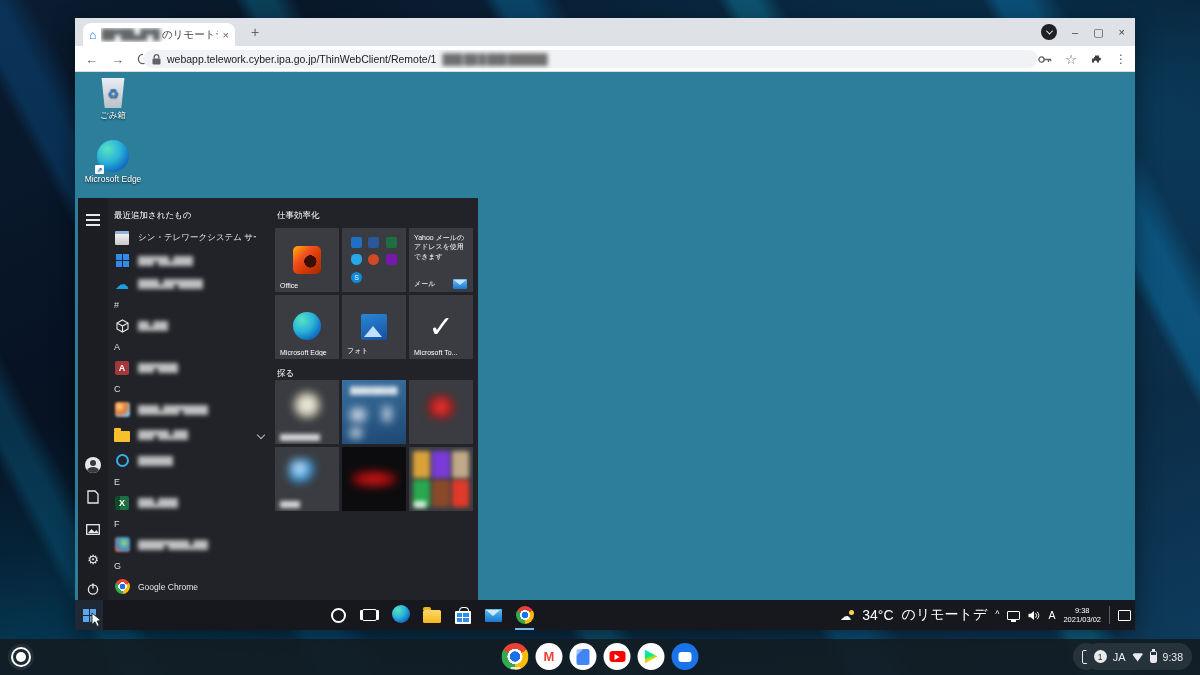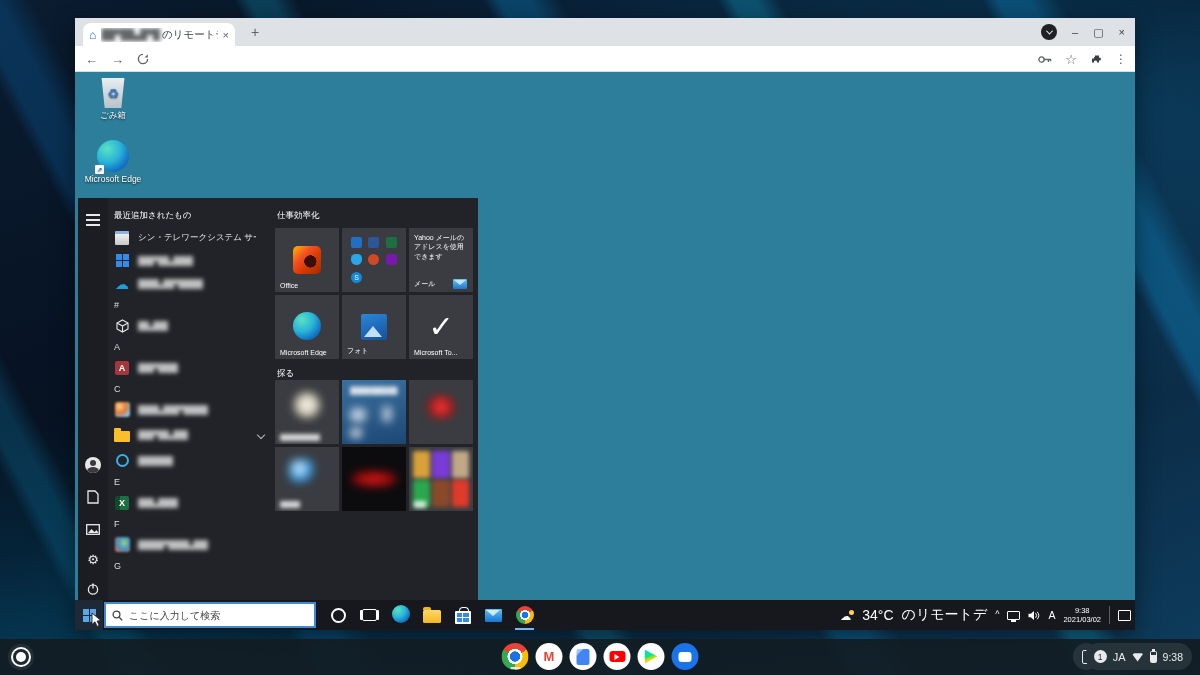--- a/index.html
+++ b/index.html
@@ -189,20 +189,30 @@
       <div class="navic">
         <span>←</span>
         <span>→</span>
         <span>
           <svg width="12" height="12" viewBox="0 0 12 12">
               <path d="M6 1.4a4.6 4.6 0 1 0 4.6 4.6" fill="none" stroke="#5f6368" stroke-width="1.4"></path>
               <path d="M10.8 1.2v3.2H7.6z" fill="#5f6368"></path>
             </svg>
         </span>
       </div>
+      <div class="omni">
+        <span>
+          <svg width="9" height="11" viewBox="0 0 9 11">
+              <rect x="0.5" y="4.5" width="8" height="6" rx="1" fill="#5f6368"></rect>
+              <path d="M2.2 4.5V3a2.3 2.3 0 0 1 4.6 0v1.5" fill="none" stroke="#5f6368" stroke-width="1.3"></path>
+            </svg>
+        </span>
+        <span class="urltxt">webapp.telework.cyber.ipa.go.jp/ThinWebClient/Remote/1</span>
+        <span class="omnired rx2">███ ██ █ ███ ██████</span>
+      </div>
       <div class="tbright">
         <span>
           <svg width="14" height="9" viewBox="0 0 14 9">
               <circle cx="3.5" cy="4.5" r="2.6" fill="none" stroke="#5f6368" stroke-width="1.3"></circle>
               <path d="M6 4.5h7M10.5 4.5v2.4M12.6 4.5v1.8" stroke="#5f6368" stroke-width="1.3"></path>
             </svg>
         </span>
         <span class="star">☆</span>
         <span>
           <svg width="12" height="12" viewBox="0 0 12 12">
@@ -341,20 +351,26 @@
               </div>
             <div class="row">
                 <span class="ric">
                   <span class="blob c2"></span>
                 </span>
                 <span class="rlabel rx">█████▀████▄███</span>
               </div>
             <div class="row l">
                 <span>G</span>
               </div>
+            <div class="row">
+                <span class="ric">
+                  <span class="chball ch16"></span>
+                </span>
+                <span class="rlabel">Google Chrome</span>
+              </div>
           </div>
         </div>
 
         <div class="tilecol">
           <div class="thead" style="top:12px;">仕事効率化</div>
           <div class="tgrid" style="top:30px;">
             <div class="tile">
               <div class="tcenter">
                   <div class="officelogo"></div>
                 </div>
@@ -436,29 +452,20 @@
       </div>
 
       <div class="wtask">
         <div class="startbtn">
           <span class="win4">
               <i></i>
               <i></i>
               <i></i>
               <i></i>
             </span>
-        </div>
-        <div class="wsearch">
-          <span>
-            <svg width="11" height="11" viewBox="0 0 11 11">
-                <circle cx="4.5" cy="4.5" r="3.4" fill="none" stroke="#444" stroke-width="1.3"></circle>
-                <path d="M7.2 7.2l3 3" stroke="#444" stroke-width="1.3"></path>
-              </svg>
-          </span>
-          <input type="text" placeholder="ここに入力して検索" style="">
         </div>
         <div class="tbicons">
           <div class="tbi">
               <span class="cortring"></span>
             </div>
           <div class="tbi">
               <span class="tview"></span>
             </div>
           <div class="tbi">
               <span class="edgeball edg18"></span>

